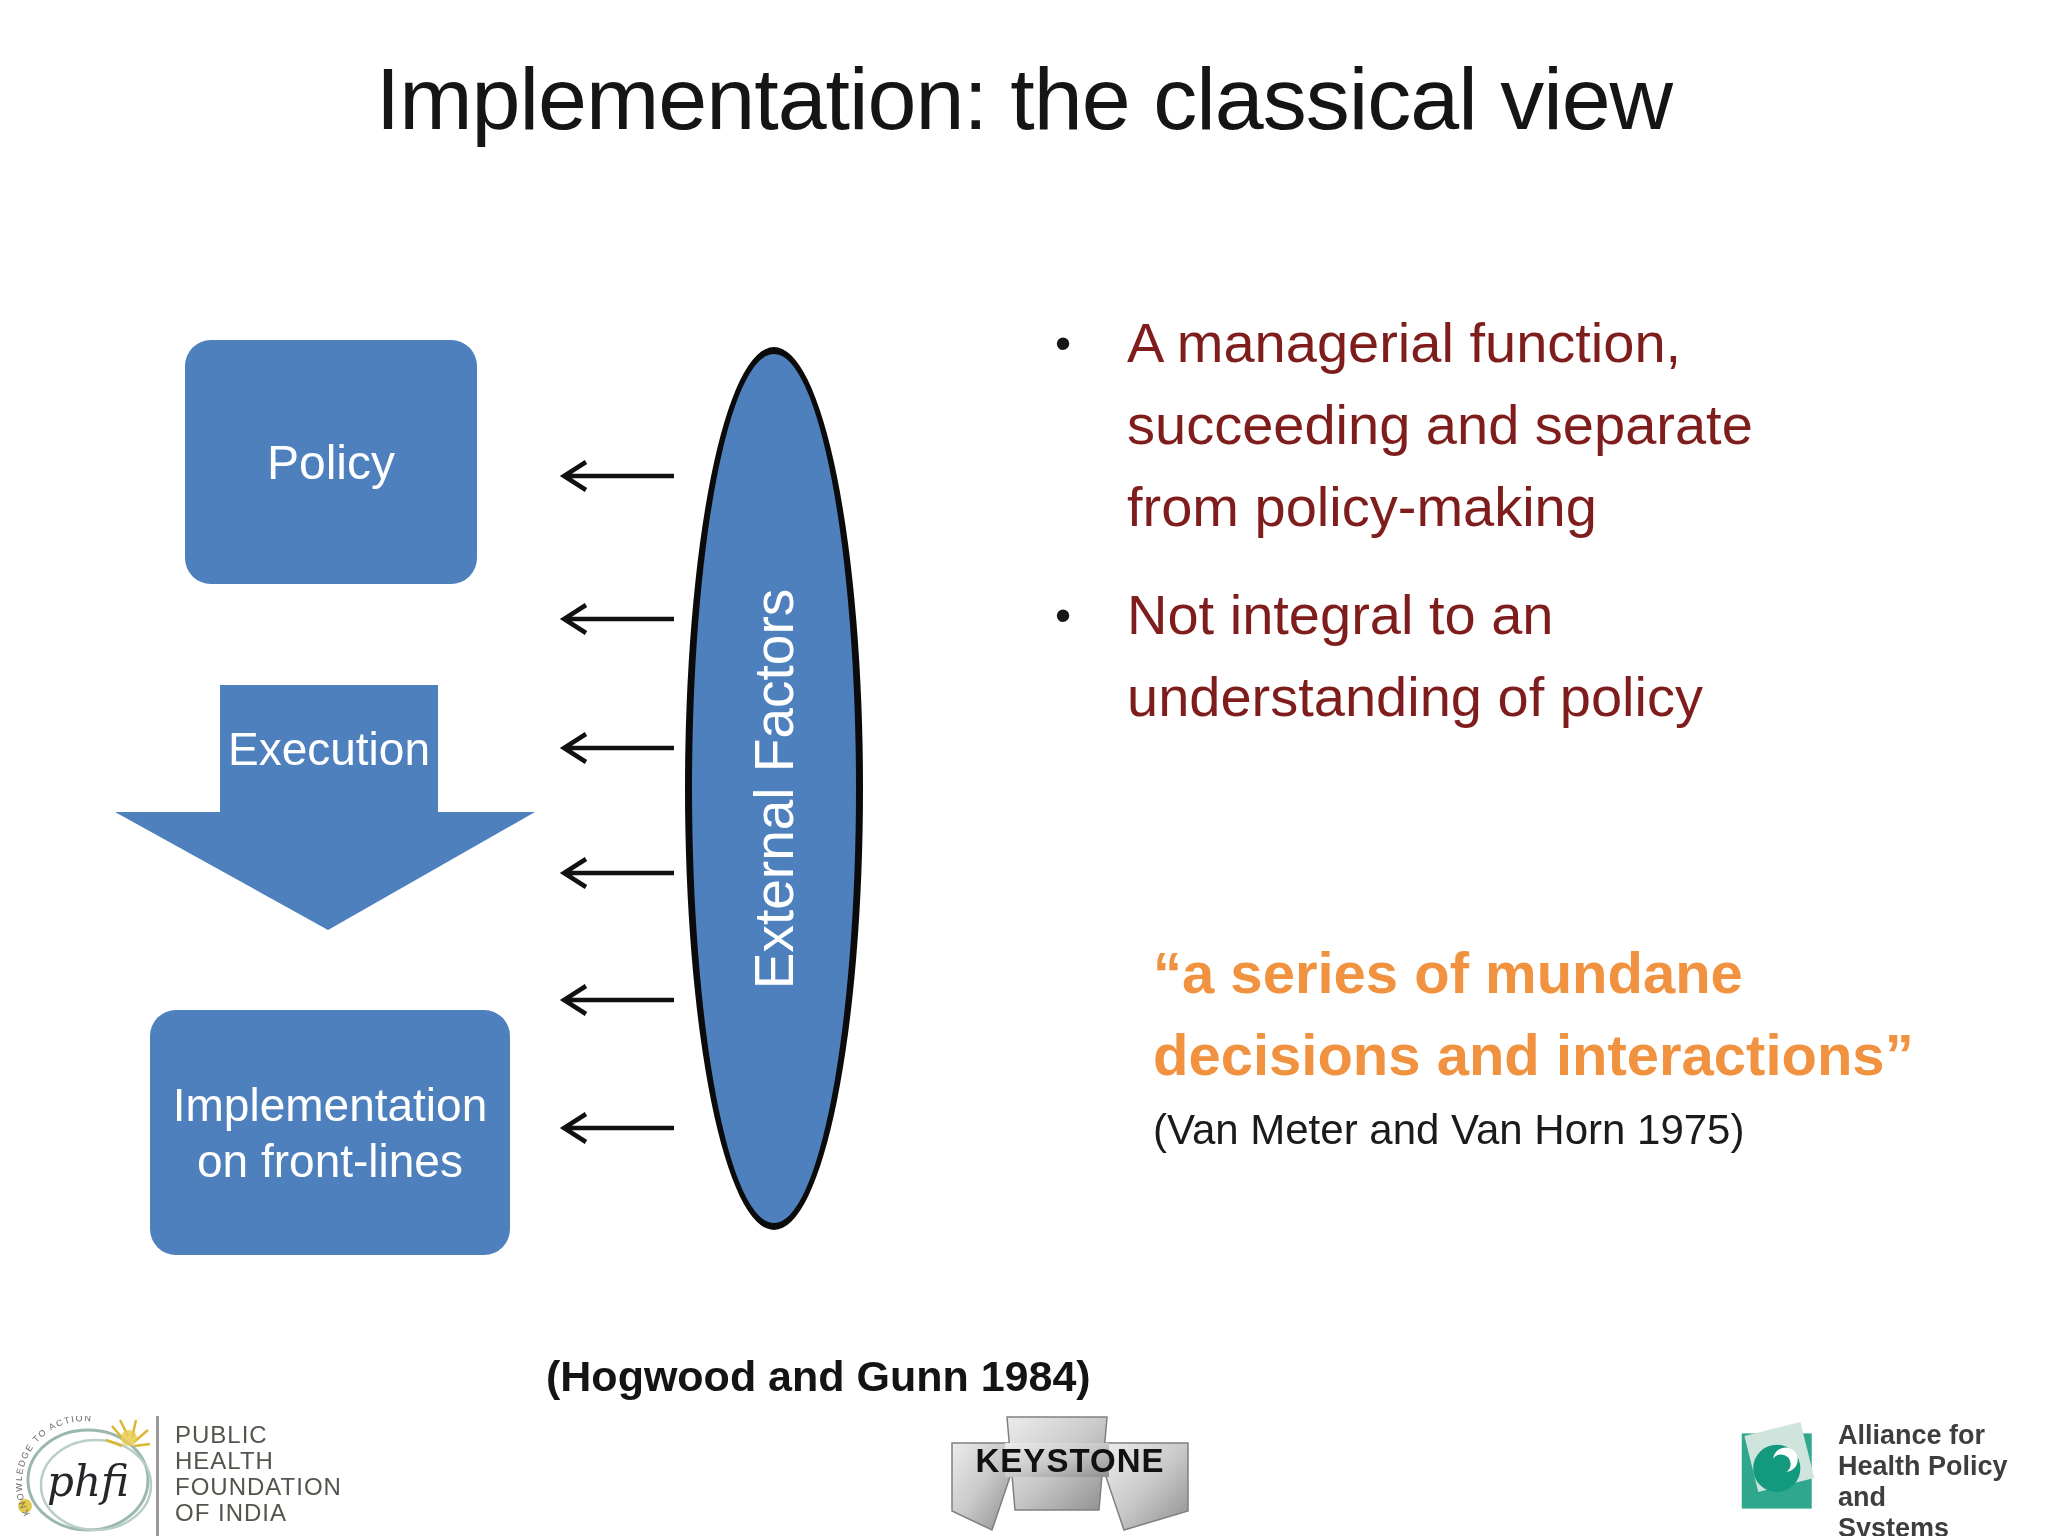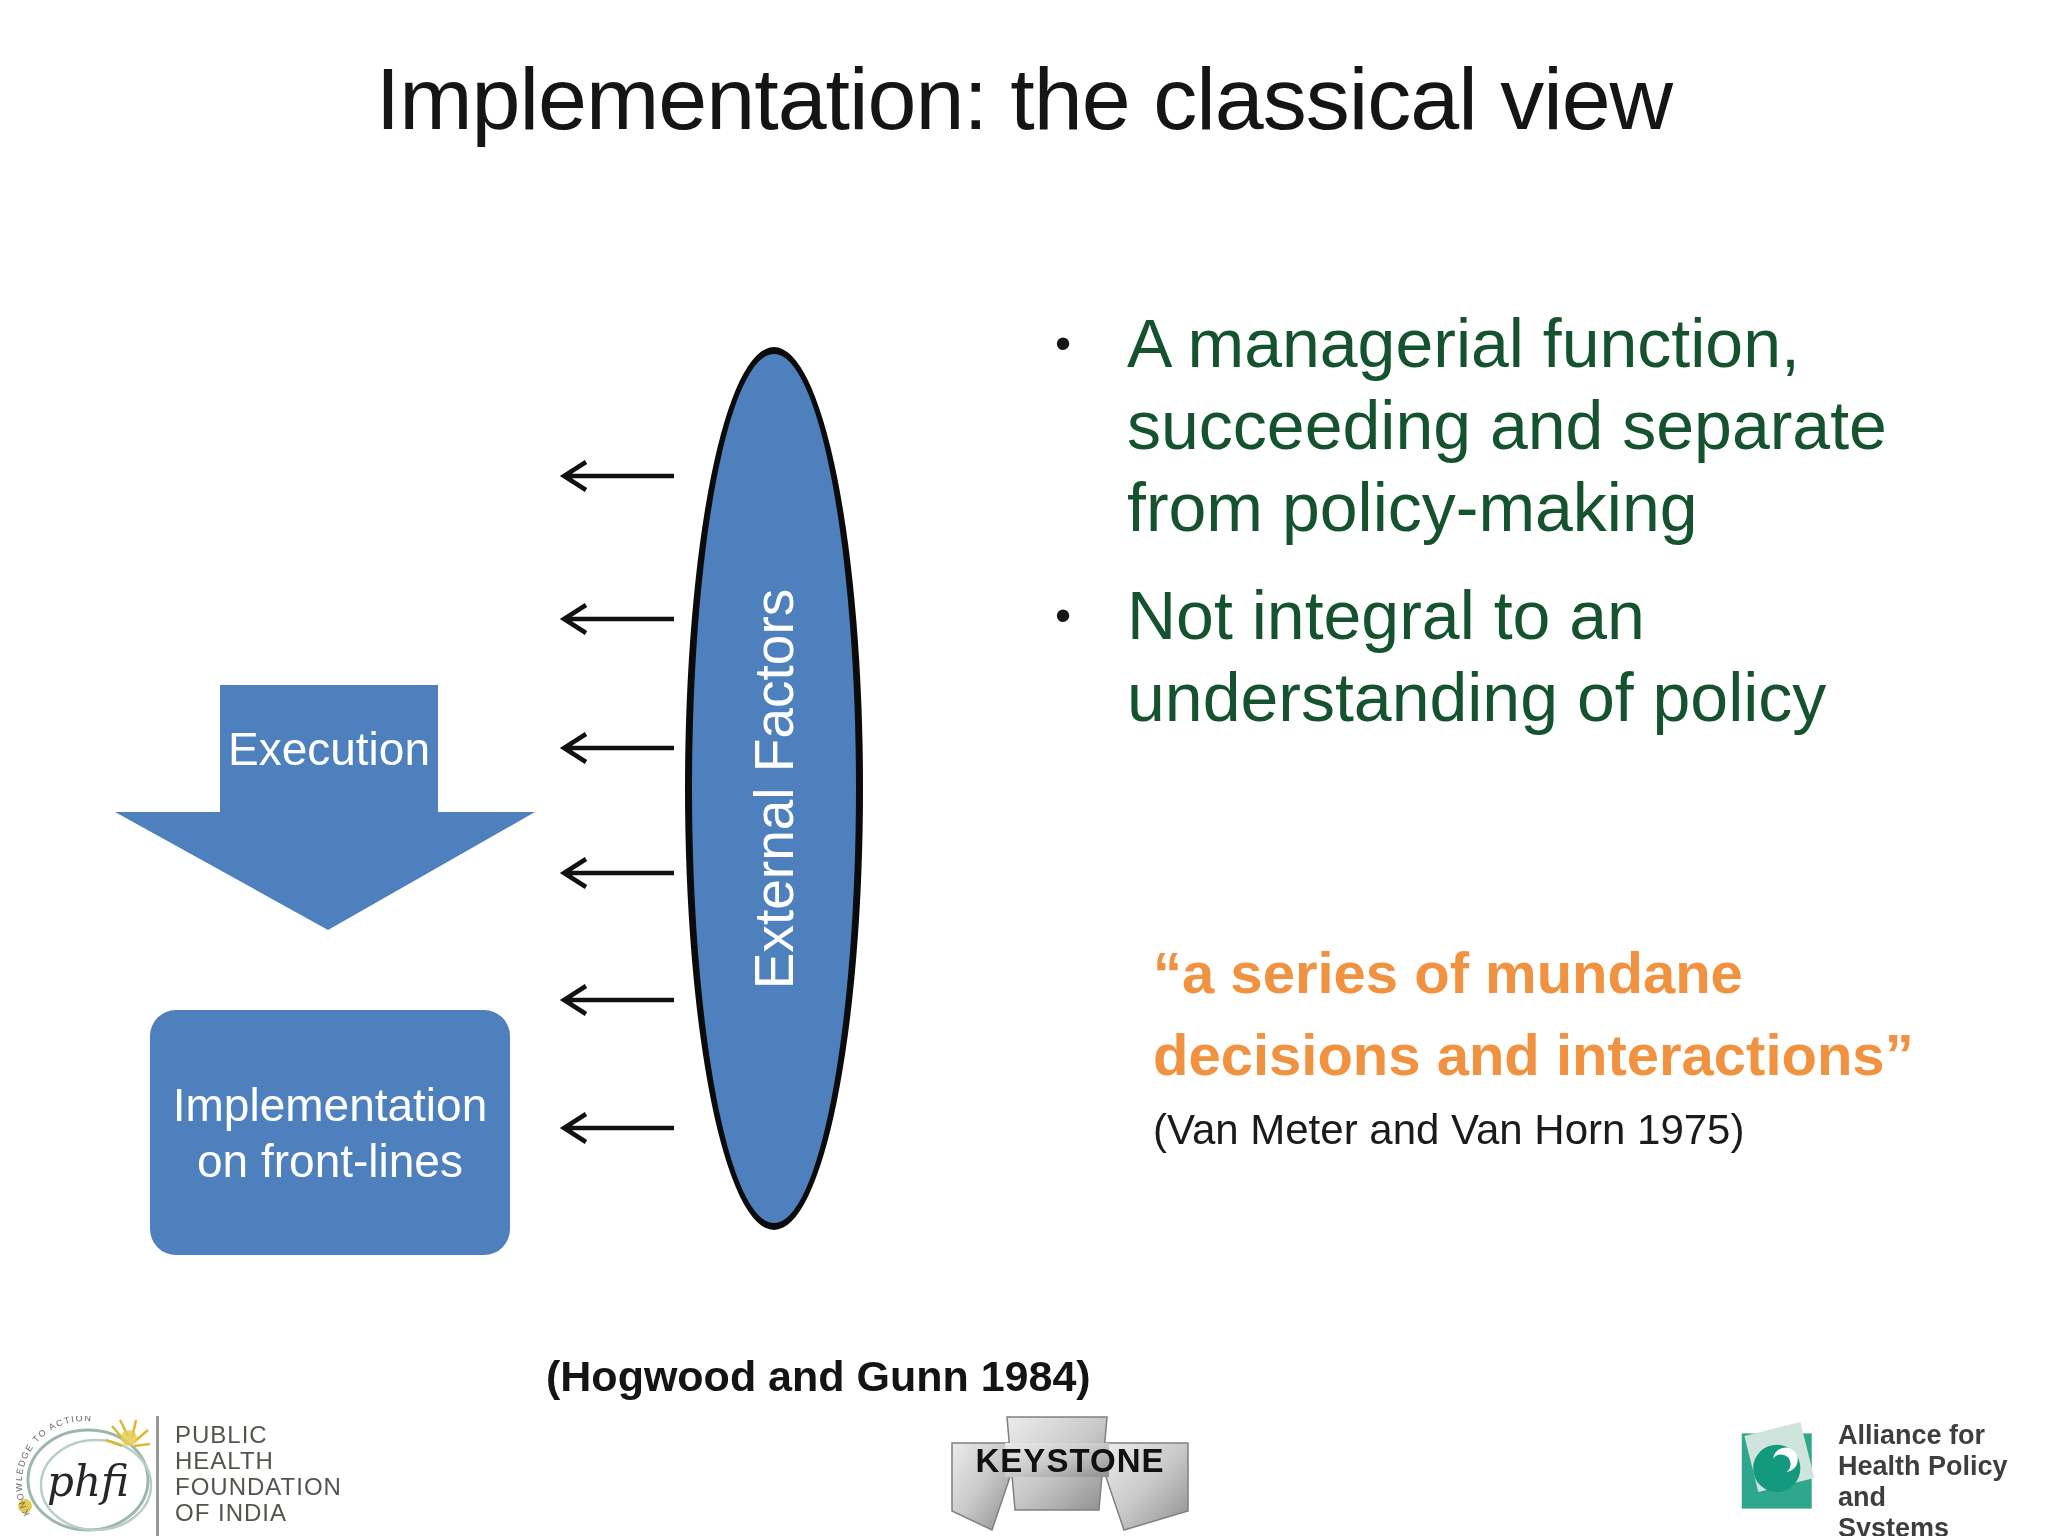--- a/index.html
+++ b/index.html
@@ -28,21 +28,21 @@
     white-space:nowrap;color:#ffffff;font-size:55px;
   }
   .arrow{position:absolute;left:556px;width:120px;height:36px;}
   .diagram-citation{
     position:absolute;left:546px;top:1352px;font-size:43px;font-weight:600;color:#141414;
   }
   
   .bullets{position:absolute;left:1055px;top:302px;width:920px;}
   .bullet{display:flex;margin-bottom:26px;}
   .bullet .dot{width:72px;font-size:46px;line-height:82px;color:#161616;flex:none;}
-  .bullet .btext{font-size:68px;line-height:82px;white-space:pre-line;color:#14532d;}
+  .bullet .btext{font-size:56px;line-height:82px;white-space:pre-line;color:#7f1d1d;}
   .quote{
     position:absolute;left:1053px;top:850px;width:950px;
     font-size:58px;line-height:82px;font-weight:700;color:#F0923F;
     padding-left:100px;text-indent:-100px;white-space:pre-line;
   }
   .quote-citation{
     margin-top:8px;margin-left:0px;font-size:42px;line-height:52px;
     font-weight:400;color:#1b1b1b;text-indent:0;
   }
   
@@ -58,20 +58,23 @@
     margin-left:14px;font-size:27px;line-height:31px;font-weight:700;color:#3e3e3e;white-space:pre-line;
   }
 </style>
 </head>
 <body>
 
 <div class="slide">
 
   <div class="title">Implementation: the classical view</div>
 
+  <div class="box box-policy">
+    <span>Policy</span>
+  </div>
 
   <svg class="exec-svg" width="430" height="250" viewBox="0 0 430 250">
     <polygon points="105,0 323,0 323,127 420,127 213,245 0,127 105,127" fill="#4D80BD"></polygon>
     <text x="214" y="80" text-anchor="middle" fill="#ffffff" font-size="46" font-family="Liberation Sans, sans-serif">Execution</text>
   </svg>
 
   <div class="box box-impl">
     <span>Implementation
 on front-lines</span>
   </div>

